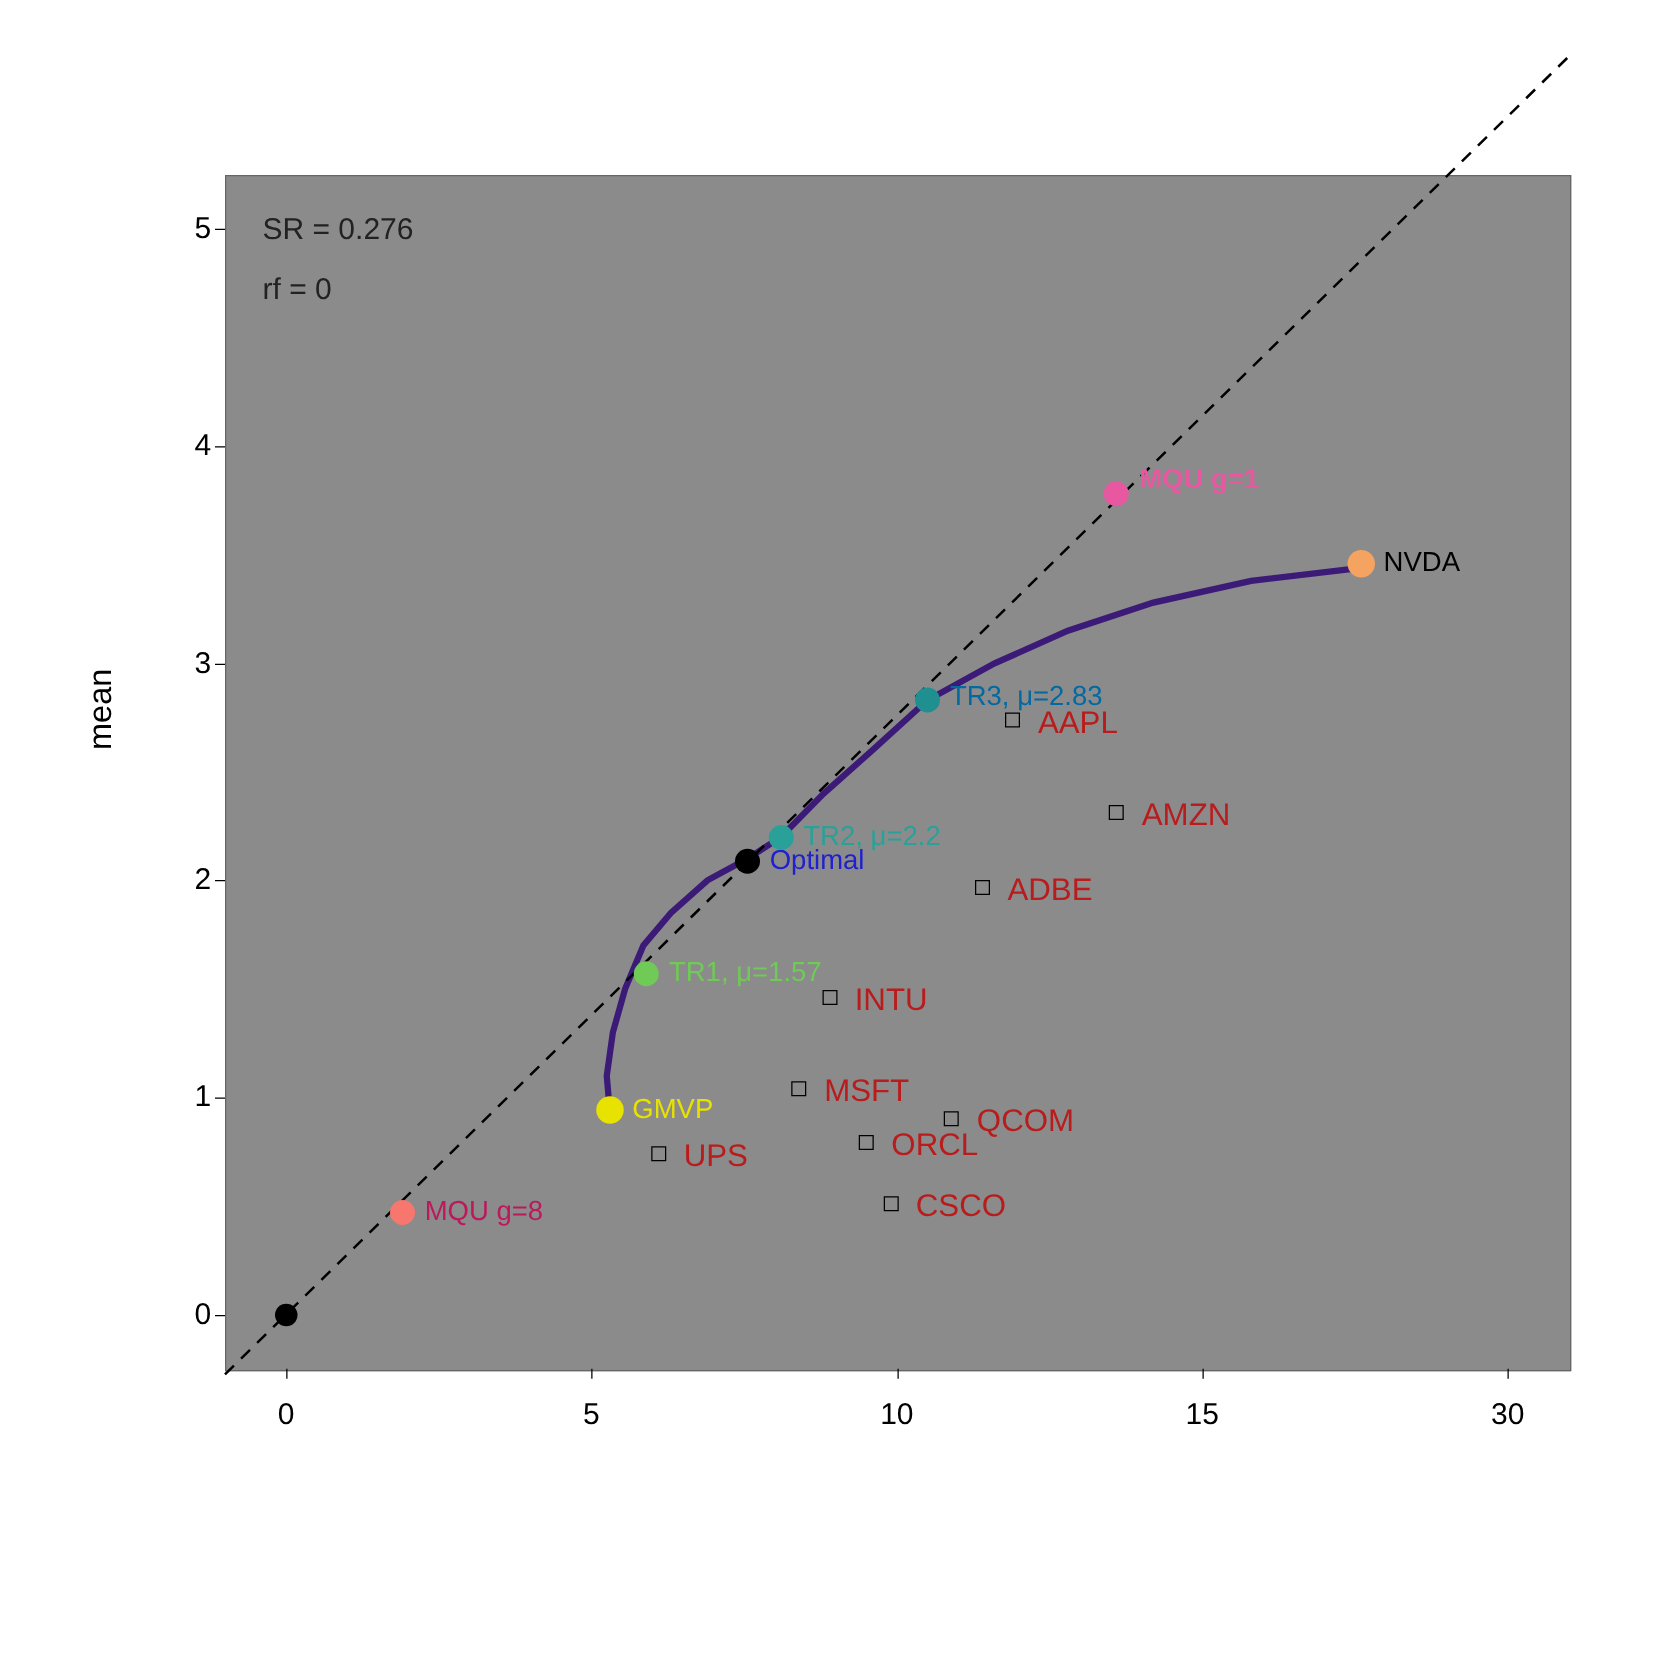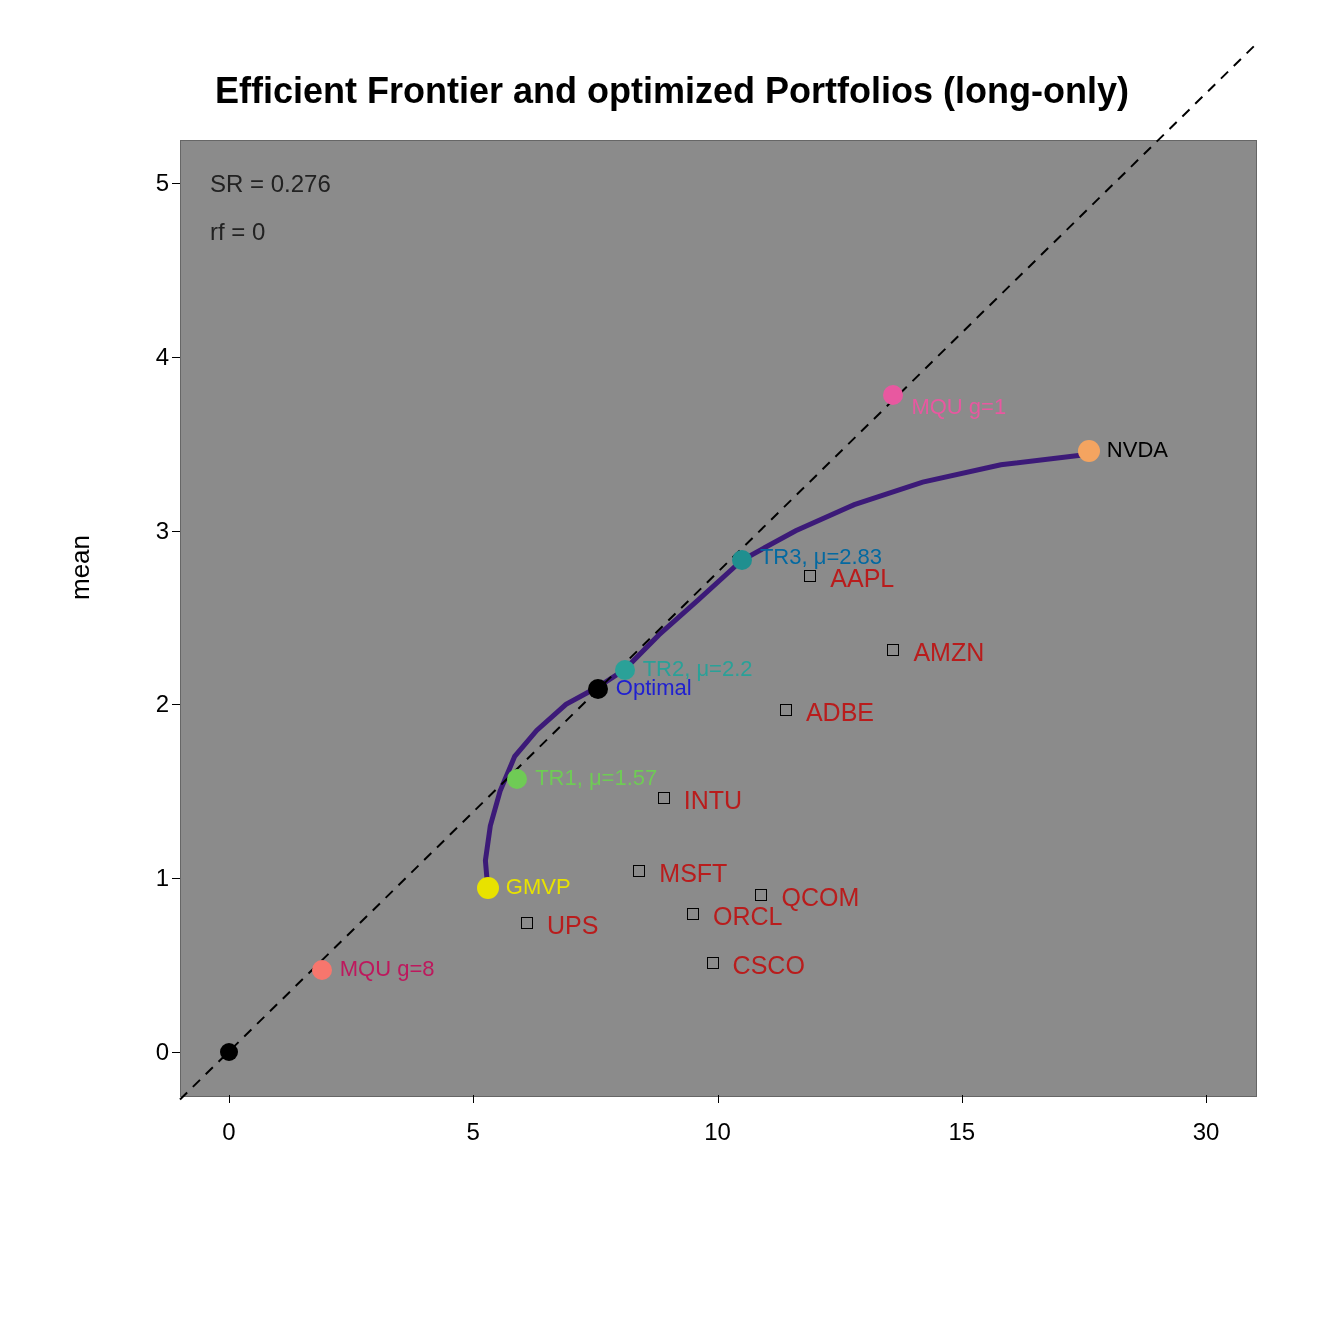--- a/index.html
+++ b/index.html
@@ -117,21 +117,20 @@
     position: absolute;
     border-radius: 50%;
     transform: translate(-50%, -50%);
   }
 </style>
 </head>
 <body>
 
 <div class="page">
 
-  <div class="title">Efficient Frontier and optimized Portfolios (long-only)</div>
 
   <div class="plot-area"></div>
 
   <div class="ylabel">mean</div>
 
 
   <svg class="overlay">
     <path id="frontier-path" stroke="#3C1A78" stroke-width="5" fill="none" d="M 307.8 748.4 L 305.4 720.6 L 310.3 685.9 L 320.1 651.1 L 334.7 616.4 L 356.7 590.4 L 386.0 564.3 L 417.8 547.0 L 444.7 529.6 L 478.9 494.9 L 518.0 460.1 L 561.9 420.2 L 615.7 390.7 L 674.3 364.6 L 742.7 342.1 L 820.9 324.7 L 908.9 314.3"></path>
     <line id="cml-line" stroke="#000" stroke-width="2" stroke-dasharray="10,8" x1="0" y1="959.5145454545454" x2="1075" y2="-94.80545454545467"></line>
   </svg>
@@ -169,21 +168,21 @@
     <div class="anno-label" style="left: 535.159px; top: 764.982px; color: rgb(111, 203, 85);">TR1, μ=1.57</div>
     <div class="dot" style="left: 597.784px; top: 688.691px; width: 20px; height: 20px; background: rgb(0, 0, 0);"></div>
     <div class="anno-label" style="left: 615.784px; top: 674.691px; color: rgb(32, 32, 208);">Optimal</div>
     <div class="dot" style="left: 624.659px; top: 669.591px; width: 20px; height: 20px; background: rgb(42, 161, 152);"></div>
     <div class="anno-label" style="left: 642.659px; top: 655.591px; color: rgb(42, 161, 152);">TR2, μ=2.2</div>
     <div class="dot" style="left: 741.932px; top: 560.2px; width: 20px; height: 20px; background: rgb(31, 143, 143);"></div>
     <div class="anno-label" style="left: 759.932px; top: 518px; color: #0369a1; margin-top: 26px;">TR3, μ=2.83</div>
     <div class="dot" style="left: 1088.86px; top: 450.809px; width: 22px; height: 22px; background: rgb(244, 164, 96);"></div>
     <div class="anno-label" style="left: 1106.86px; top: 436.809px; color: rgb(0, 0, 0);">NVDA</div>
     <div class="dot" style="left: 893.409px; top: 395.245px; width: 20px; height: 20px; background: rgb(232, 88, 160);"></div>
-    <div class="anno-label" style="left: 911.409px; top: 394px; color: rgb(232, 88, 160);">MQU g=1</div>
+    <div class="anno-label" style="left: 911.409px; top: 370px; color: rgb(232, 88, 160); font-weight: bold;">MQU g=1</div>
     <div class="asset-marker" style="left: 810.341px; top: 575.827px;"></div>
     <div class="asset-label" style="left: 830.341px; top: 563.827px;">AAPL</div>
     <div class="asset-marker" style="left: 893.409px; top: 650.491px;"></div>
     <div class="asset-label" style="left: 913.409px; top: 638.491px;">AMZN</div>
     <div class="asset-marker" style="left: 785.909px; top: 709.527px;"></div>
     <div class="asset-label" style="left: 805.909px; top: 697.527px; text-align: center;">ADBE</div>
     <div class="asset-marker" style="left: 663.75px; top: 798.082px;"></div>
     <div class="asset-label" style="left: 683.75px; top: 786.082px;">INTU</div>
     <div class="asset-marker" style="left: 639.318px; top: 871.009px;"></div>
     <div class="asset-label" style="left: 659.318px; top: 859.009px;">MSFT</div>

